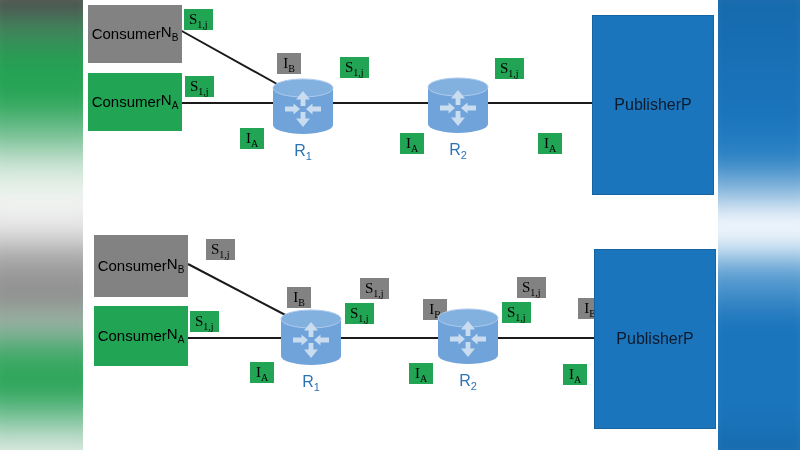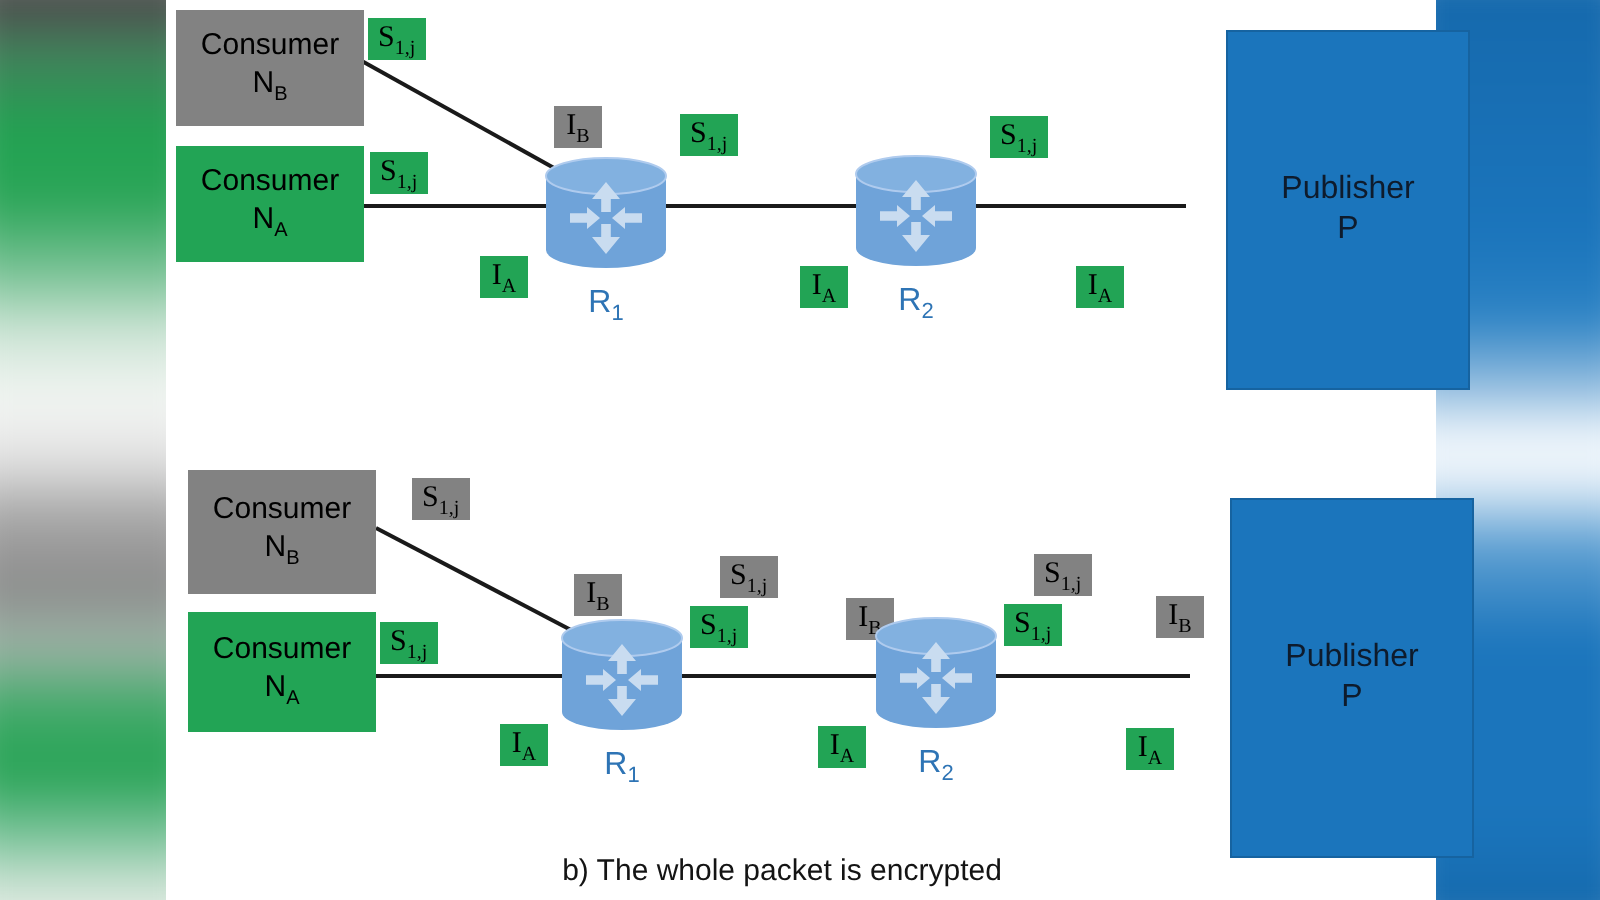--- a/index.html
+++ b/index.html
@@ -16,26 +16,26 @@
     #3faa68 77%,#27a355 83%,#73c094 89%,#cfe3d6 95%,#e9efe9 100%);}
   .ambient.right .grad{background:linear-gradient(180deg,
     #1568ab 0%,#1b75bc 28%,#2b82c4 36%,#8db9dd 43%,#f4f9fd 49%,#e8f1f9 53%,
     #5d9fd2 60%,#1b75bc 70%,#1b75bc 88%,#1467a9 100%);}
 
   
   .wires{position:absolute;left:0;top:0;}
   .wires line{stroke:var(--wire,#1a1a1a);stroke-width:2;}
 
   
-  .node{position:absolute;display:flex;flex-direction:column;align-items:center;
+  .node{position:absolute;display:flex;flex-direction:row;align-items:center;
         justify-content:center;color:#000;font-size:15px;line-height:1.25;text-align:center;}
   .node[data-variant="green"]{background:var(--green,#22a455);}
   .node[data-variant="gray"]{background:var(--gray,#828282);}
   .node.publisher{background:var(--publisher-blue,#1b75bc);color:#0e1b2c;font-size:16px;
-        border:1px solid rgba(0,0,0,.15);margin-left:21px;}
+        border:1px solid rgba(0,0,0,.15);}
   .node sub{font-size:10px;}
 
   
   .badge{position:absolute;height:21px;line-height:21px;padding:0 5px;color:#000;
          font-size:15px;text-align:center;white-space:nowrap;min-width:14px;font-family:Liberation Serif, serif;}
   .badge[data-variant="green"]{background:var(--green,#22a455);}
   .badge[data-variant="gray"]{background:var(--gray,#828282);margin-left:15px;}
   .badge sub{font-size:10px;vertical-align:-4px;}
 
   
@@ -199,15 +199,14 @@
   </div>
   <div class="badge" style="left:563px;top:364px" data-variant="green">
     <span>I</span><sub>A</sub>
   </div>
 
   <div class="node publisher" style="left:594px;top:249px;width:120px;height:178px">
     <div class="node-title">Publisher</div>
     <div class="node-sym">P</div>
   </div>
 
-  <div class="caption" style="left:211px;top:427px;width:360px">b) The whole packet is encrypted</div>
 
 </div>
 
 </body></html>

